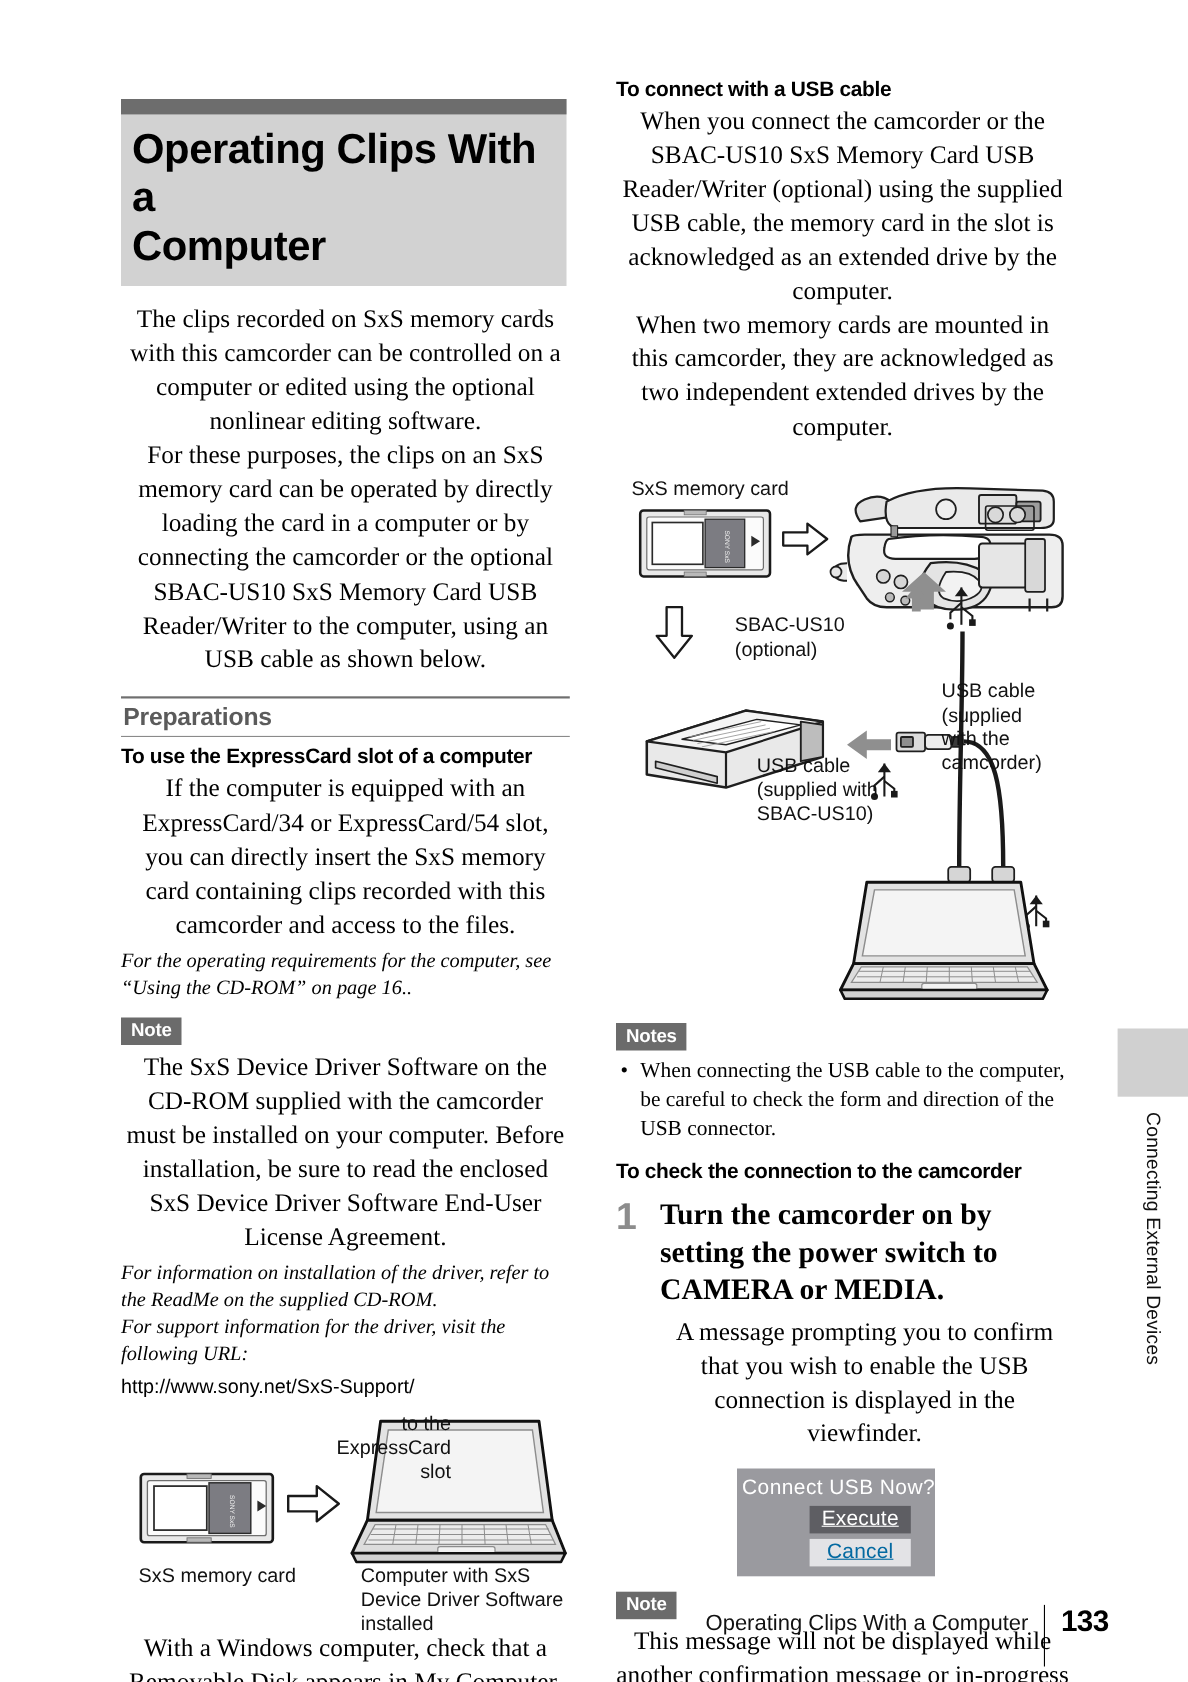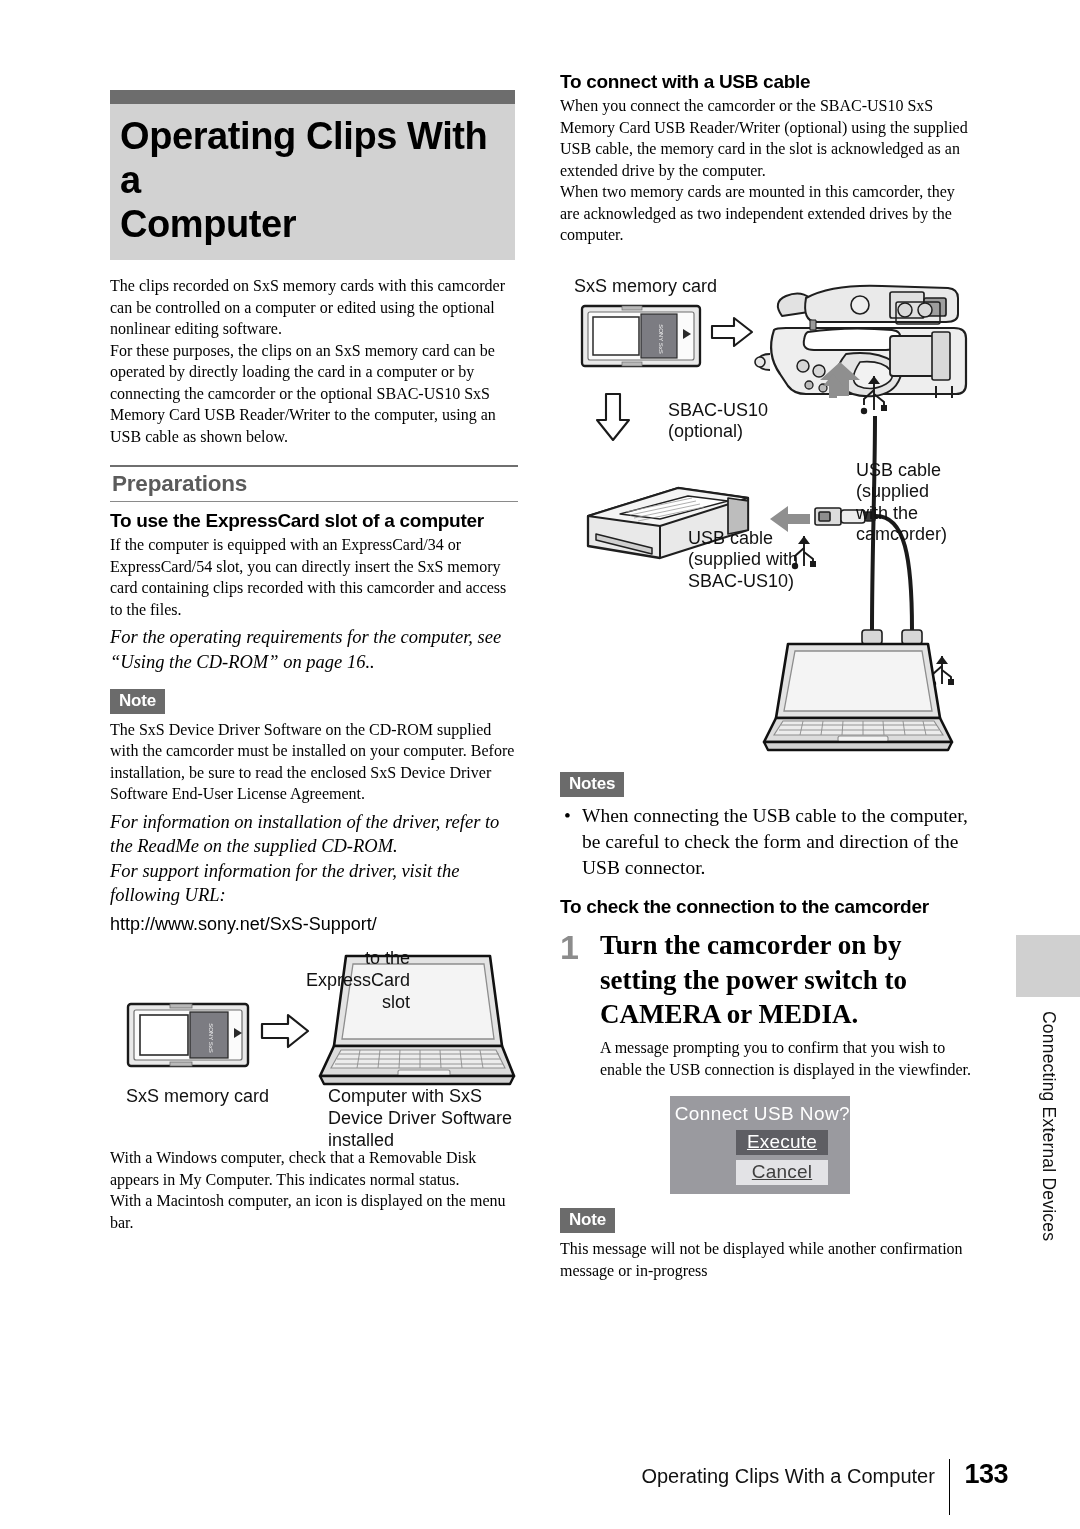--- a/index.html
+++ b/index.html
@@ -17,21 +17,21 @@
   
   .title-block{width:405px;background:#d2d2d2;padding:0 0 14px 0;box-sizing:border-box;}
   .title-bar{height:14px;background:#6d6d6d;}
   .title-text{
     font-family:"Liberation Sans", sans-serif;
     font-weight:bold;font-size:38px;line-height:1.16;
     letter-spacing:-0.4px;padding:10px 14px 0 10px;color:#000;
   }
 
   
-  p.body{font-size:16px;line-height:1.345;margin:0;text-align:left;}
+  p.body{font-size:23px;line-height:1.345;margin:0;text-align:center;}
   .gap{height:8px;}
   .gap-s{height:5px;}
   .gap-l{height:15px;}
   p.italic{font-size:18.5px;line-height:1.33;margin:0;font-style:italic;}
   p.url{font-family:"Liberation Sans", sans-serif;font-size:18px;margin:0;line-height:1.3;}
 
   
   .sec-head{margin:18px 0 0 0;}
   .sec-rule-top{border-top:2.5px solid #6f6f6f;}
   .sec-rule-bot{border-top:1.6px solid #8a8a8a;}
@@ -73,21 +73,21 @@
   .vf{
     width:180px;background:#9a9a9f;margin:16px 0 0 110px;
     padding:7px 0 9px 0;font-family:"Liberation Sans", sans-serif;
   }
   .vf-title{color:#ffffff;font-size:19px;text-align:right;letter-spacing:.4px;}
   .vf-btn{
     width:92px;margin:5px 0 0 auto;margin-right:22px;font-size:19px;text-align:center;
     padding:1px 0 2px 0;letter-spacing:.2px;text-decoration:underline;
   }
   .vf-btn.sel{background:#5e5e63;color:#ffffff;}
-  .vf-btn.unsel{background:#e3e3e6;color:#404040;}
+  .vf-btn.unsel{background:#e3e3e6;color:#0369a1;}
 
   
   .footer{
     position:absolute;left:0;top:1455px;width:1080px;height:60px;
     font-family:"Liberation Sans", sans-serif;
   }
   .footer-inner{position:absolute;right:72px;top:4px;display:flex;align-items:flex-start;text-align:center;}
   .footer-title{font-size:20px;padding-right:14px;padding-top:6px;color:#111;}
   .footer-sep{width:1.6px;background:#000;height:56px;}
   .footer-page{font-size:27px;font-weight:bold;padding-left:14px;letter-spacing:-0.5px;}

